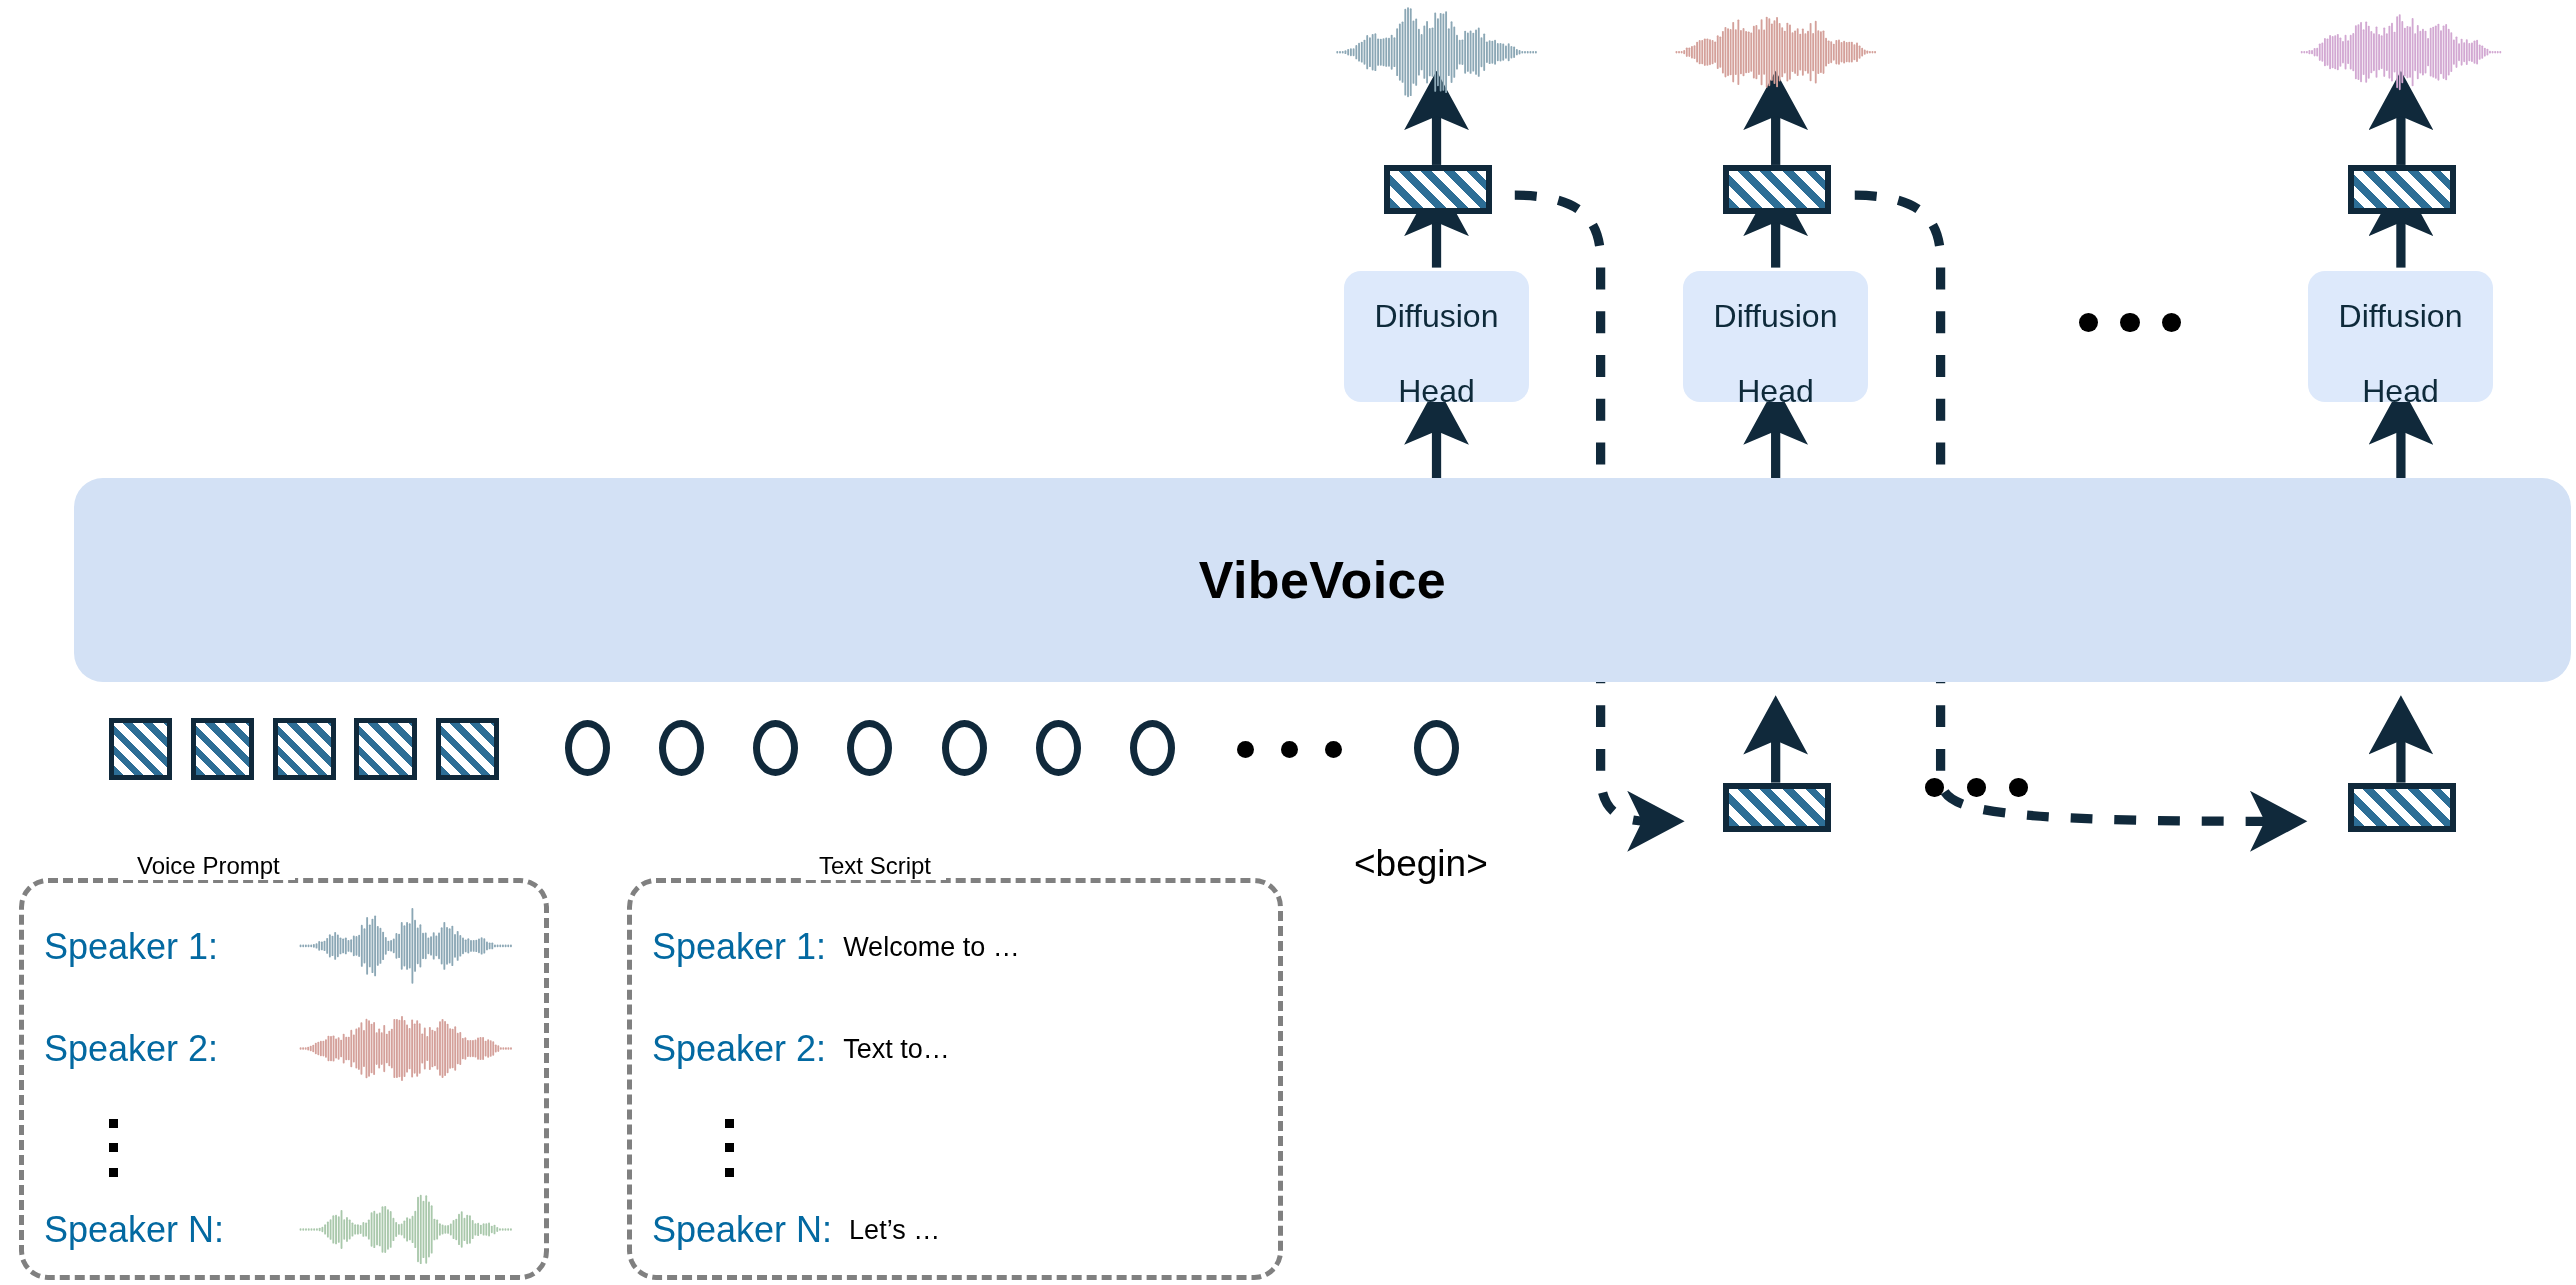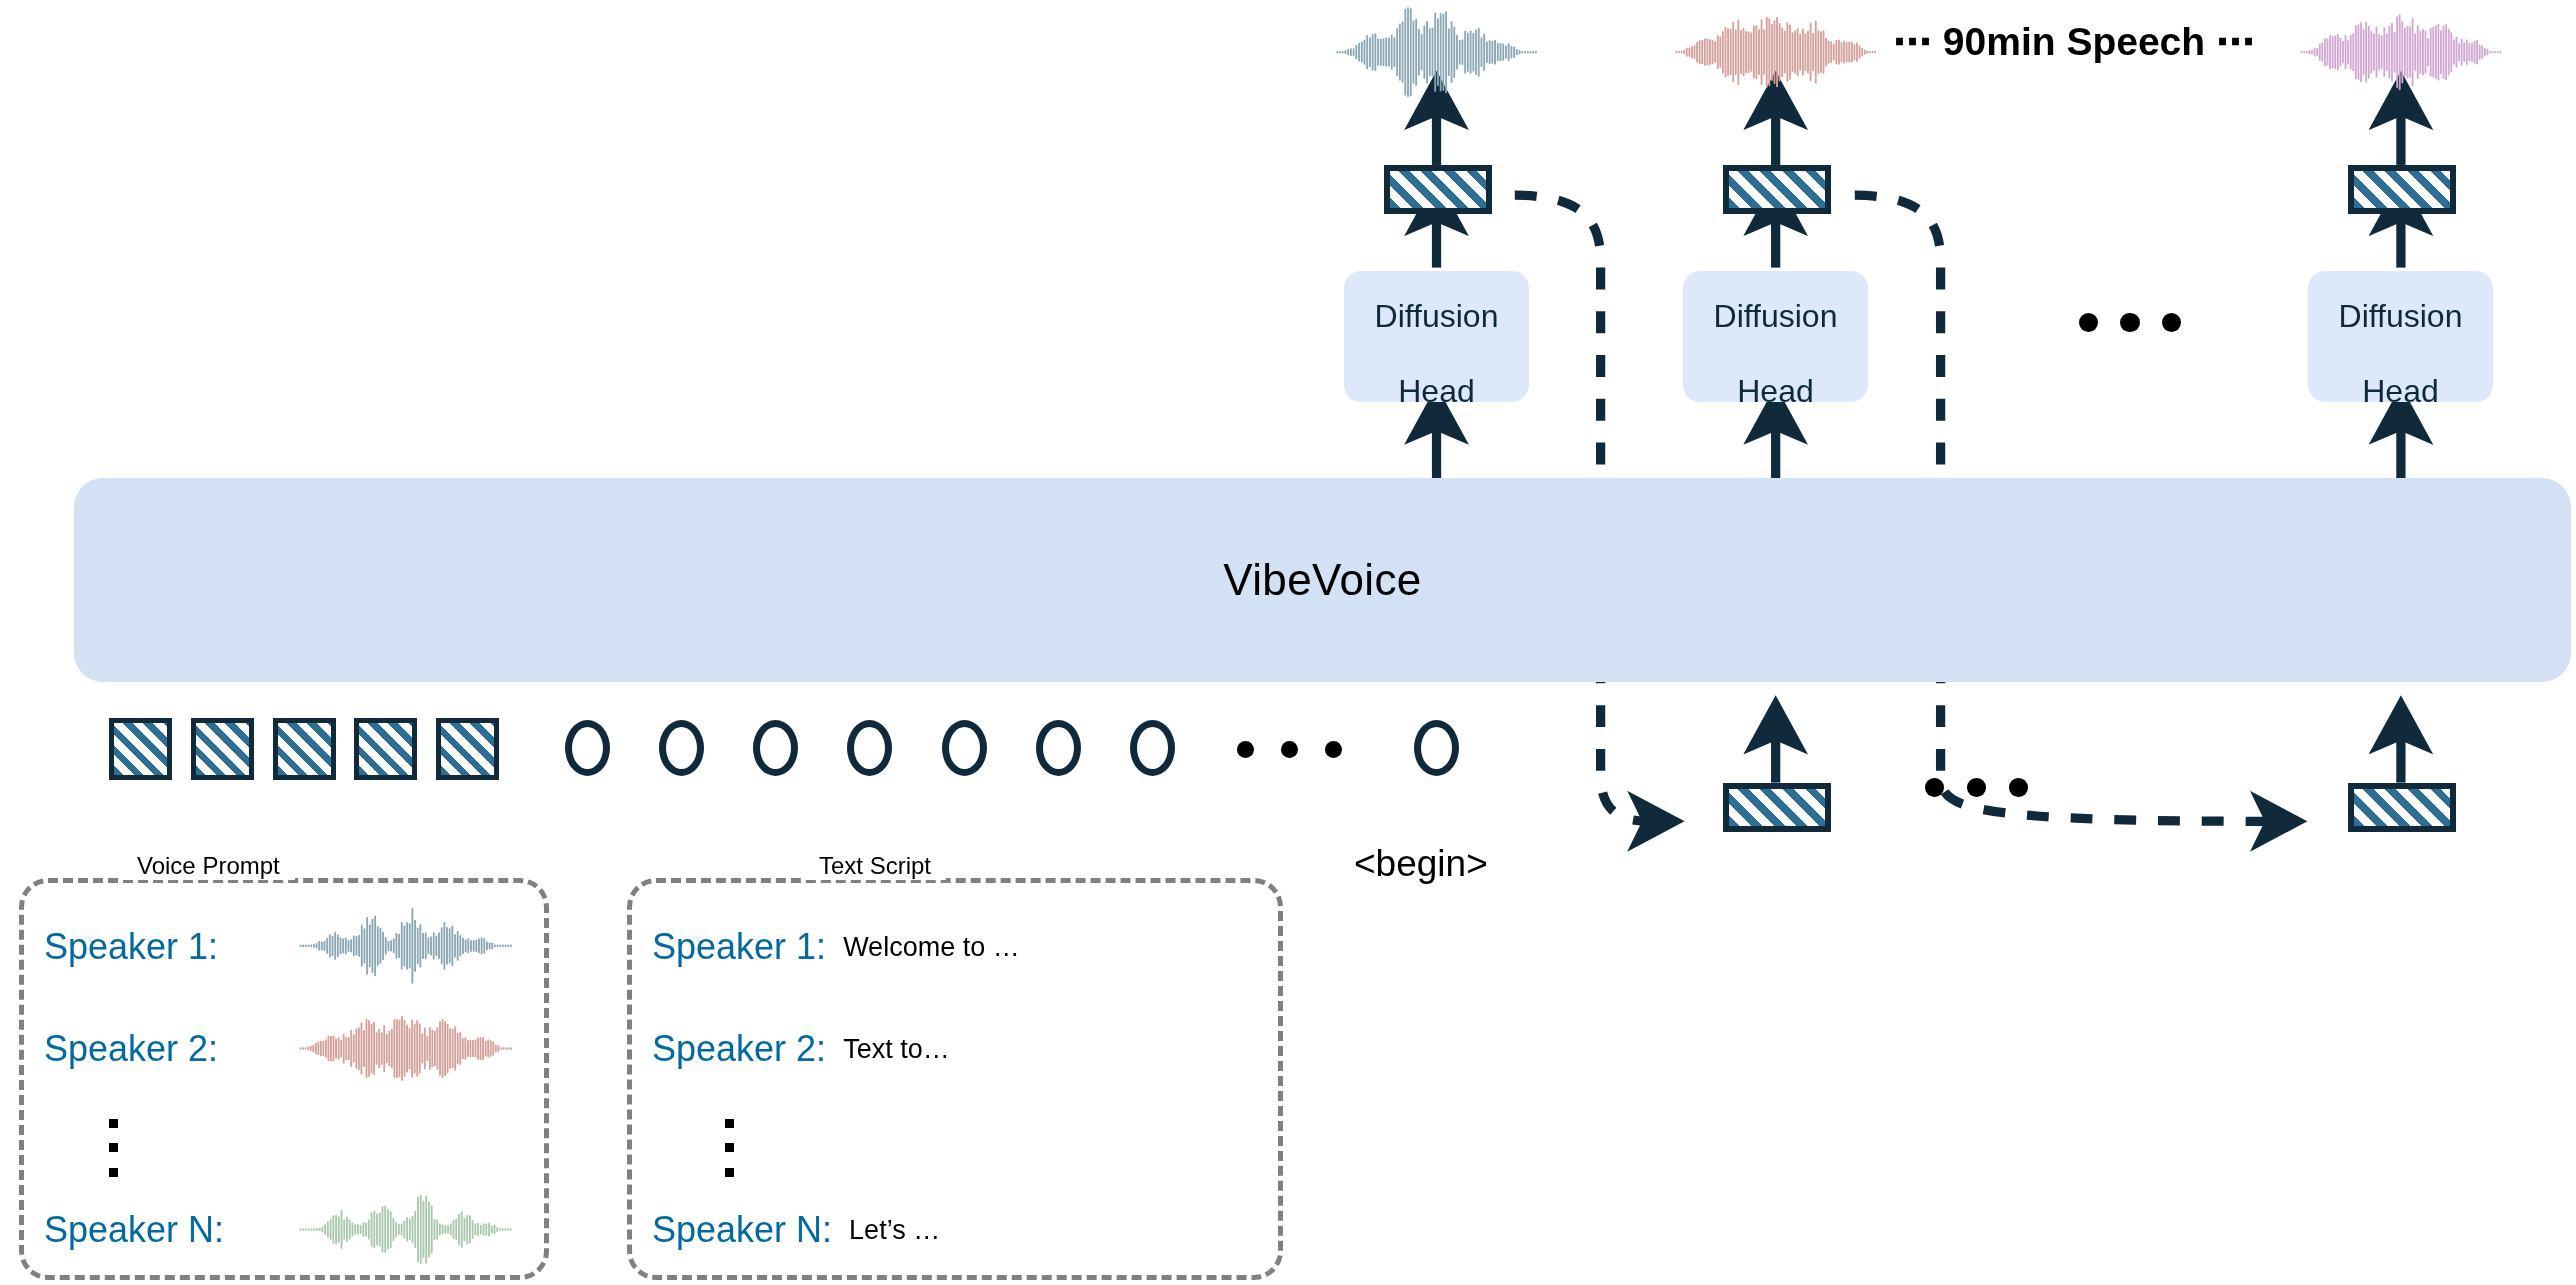--- a/index.html
+++ b/index.html
@@ -5,21 +5,21 @@
   html,body{margin:0;padding:0;background:#fff;}
   body{width:2576px;height:1285px;overflow:hidden;
        font-family:"Liberation Sans","DejaVu Sans",sans-serif;}
   #stage{position:relative;width:2576px;height:1285px;background:#fff;}
   #stage svg.layer{position:absolute;left:0;top:0;width:2576px;height:1285px;overflow:visible;}
 
   
   .backbone{position:absolute;left:74px;top:478px;width:2497px;height:204px;
             background:#d3e1f5;border-radius:29px;display:flex;
             align-items:center;justify-content:center;}
-  .backbone-title{font-size:44px;font-weight:normal;color:#000;letter-spacing:0.4px;}
+  .backbone-title{font-size:52px;font-weight:bold;color:#000;letter-spacing:0.4px;}
 
   
   .dhead{position:absolute;width:185px;height:131px;background:#dde9fb;border-radius:17px;
          display:flex;flex-direction:column;align-items:center;justify-content:center;
          font-size:32px;color:#0e2a3a;line-height:1.22;}
   .dhead span{display:block;margin-top:35px;}
 
   
   .tok{position:absolute;box-sizing:border-box;border:6.7px solid #10293b;
        background-color:#ffffff;
@@ -594,25 +594,20 @@
         <rect x="586.48" y="1455.28" width="2.20" height="11.43" rx="1.04" fill="#a9c8ab"></rect>
         <rect x="589.73" y="1458.00" width="2.20" height="6.00" rx="1.04" fill="#a9c8ab"></rect>
         <rect x="592.97" y="1459.50" width="2.20" height="3.00" rx="1.04" fill="#a9c8ab"></rect>
         <rect x="596.22" y="1459.50" width="2.20" height="3.00" rx="1.04" fill="#a9c8ab"></rect>
         <rect x="599.47" y="1459.50" width="2.20" height="3.00" rx="1.04" fill="#a9c8ab"></rect>
         <rect x="602.71" y="1459.50" width="2.20" height="3.00" rx="1.04" fill="#a9c8ab"></rect>
         <rect x="605.96" y="1459.50" width="2.20" height="3.00" rx="1.04" fill="#a9c8ab"></rect>
       </g>
   </svg>
 
-  <div class="lbl speech-lbl" style="left:1893px;top:18.5px;">
-    <span>⋯</span>
-    <span>90min Speech</span>
-    <span>⋯</span>
-  </div>
 
   <div class="tok" style="left:1384px;top:165px;width:108px;height:49px;"></div>
   <div class="tok" style="left:1723px;top:165px;width:108px;height:49px;"></div>
   <div class="tok" style="left:2348px;top:165px;width:108px;height:49px;"></div>
 
   <div class="dhead" style="left:1344px;top:271px;">
     <span>Diffusion</span>
     <span>Head</span>
   </div>
   <div class="dhead" style="left:1683px;top:271px;">

